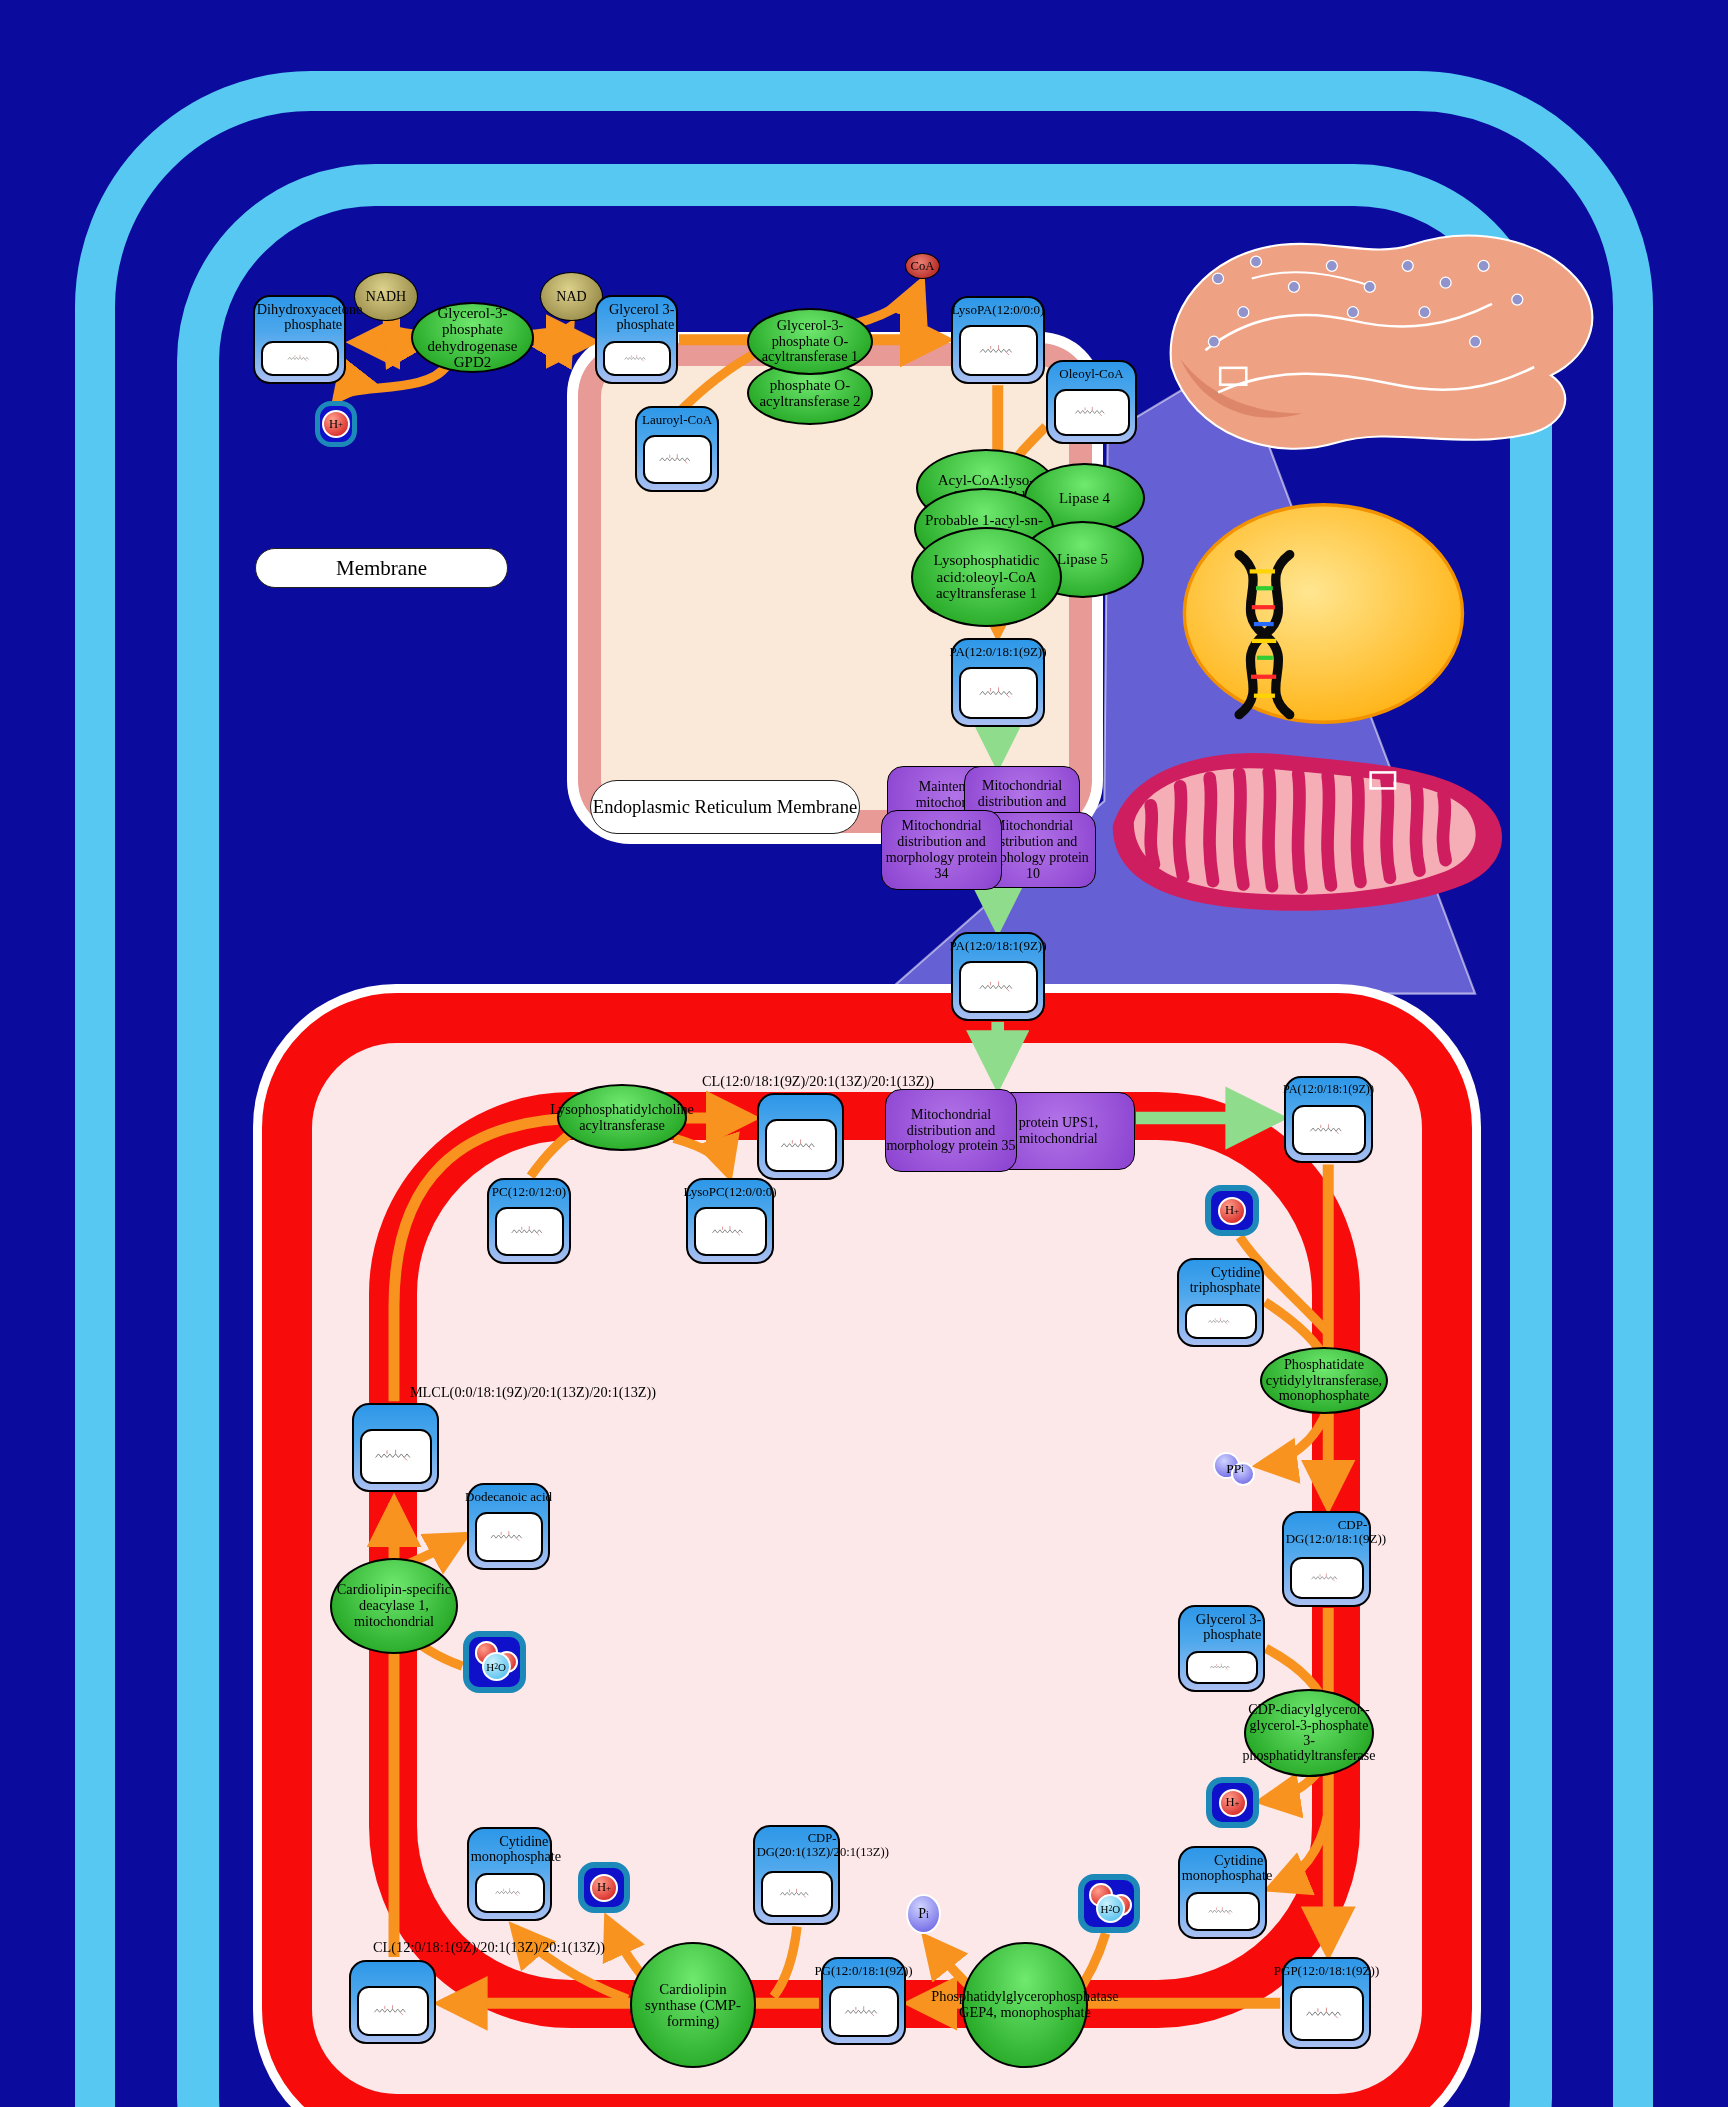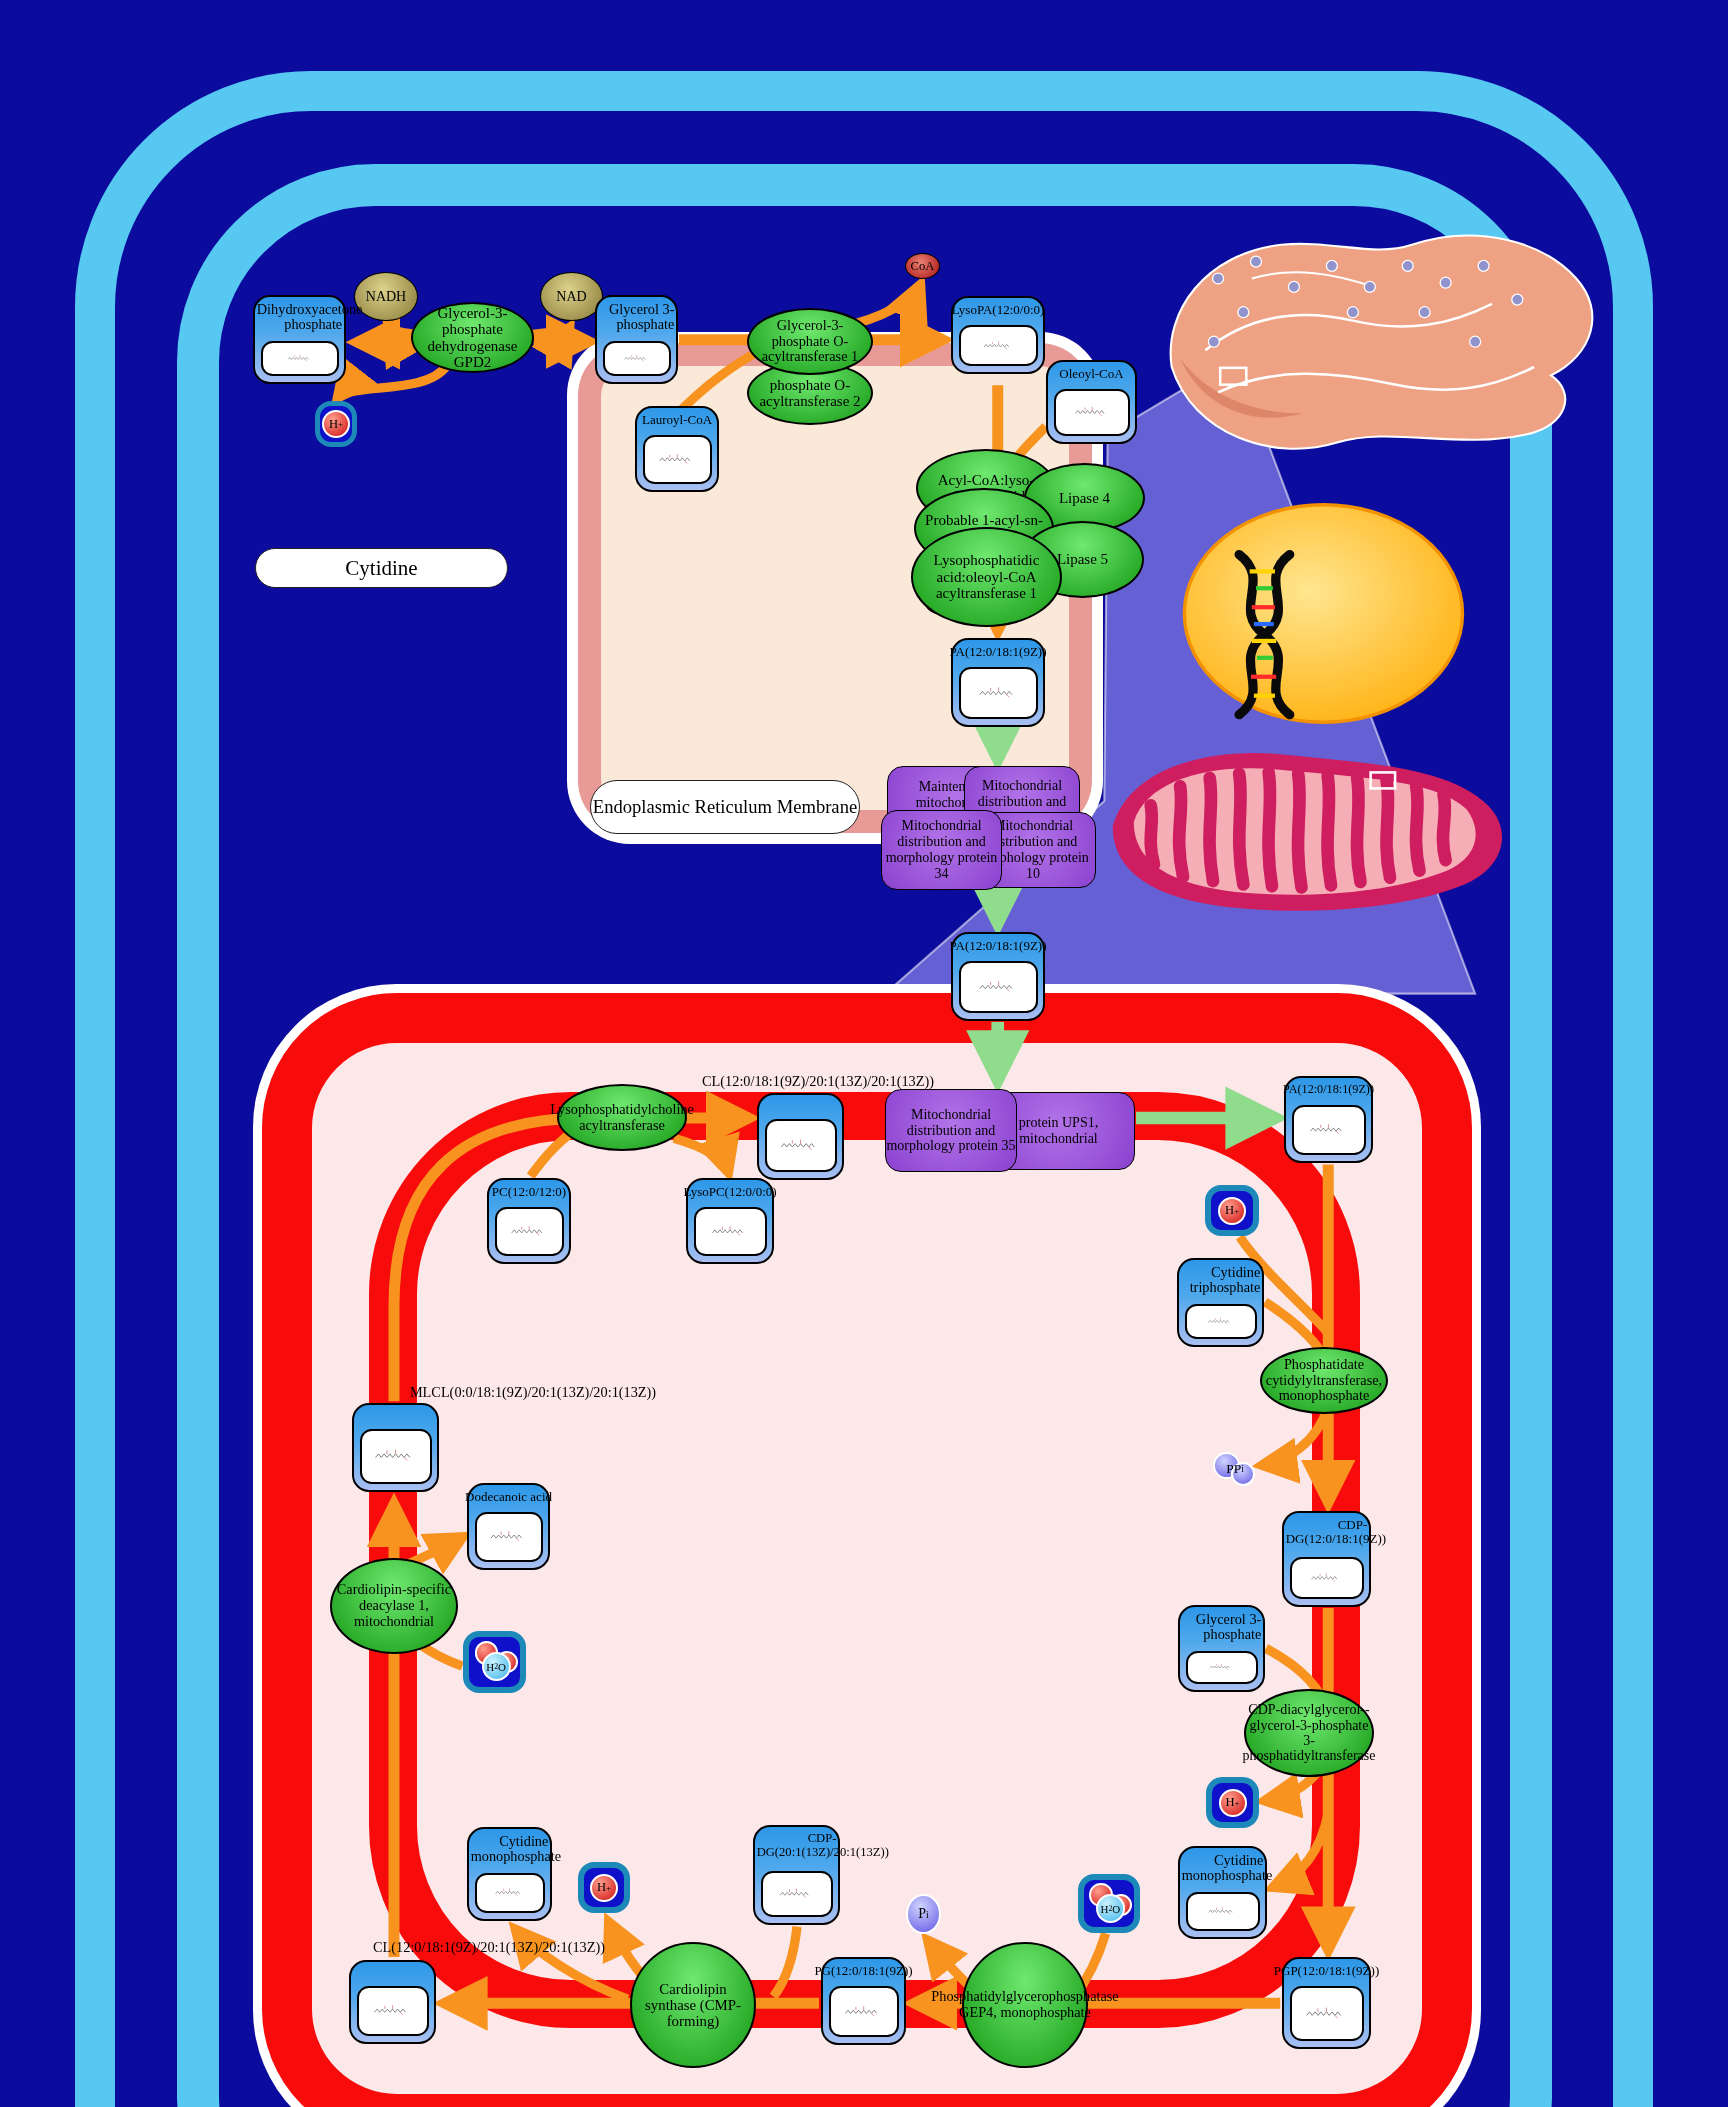--- a/index.html
+++ b/index.html
@@ -247,21 +247,21 @@
     <span>phosphate O-acyltransferase 2</span>
   </div>
   <div class="enz" style="left:747px;top:308px;width:126px;height:67px;z-index:13;font-size:14.3px;">
     <span>Glycerol-3-phosphate O-acyltransferase 1</span>
   </div>
 
   <div class="coa" style="left:905px;top:253px;width:35px;height:26px;">
     <span>CoA</span>
   </div>
 
-  <div class="mbox" style="left:951px;top:296px;width:94px;height:78px;">
+  <div class="mbox" style="left:951px;top:296px;width:94px;height:88px;">
     <div class="mlab">LysoPA(12:0/0:0)</div>
     <div class="mpanel">
         <svg class="str" viewBox="0 0 120 60">
           <use href="#zz"></use>
         </svg>
       </div>
   </div>
 
   <div class="mbox" style="left:1046px;top:360px;width:91px;height:84px;">
     <div class="mlab">Oleoyl-CoA</div>
@@ -317,21 +317,21 @@
     <span>Mitochondrial distribution and morphology</span>
   </div>
   <div class="prot" style="left:970px;top:812px;width:126px;height:76px;z-index:13;">
     <span>Mitochondrial distribution and morphology protein 10</span>
   </div>
   <div class="prot" style="left:881px;top:810px;width:121px;height:80px;z-index:14;">
     <span>Mitochondrial distribution and morphology protein 34</span>
   </div>
 
   <div class="pill" style="left:255px;top:548px;width:253px;height:40px;font-size:21px;">
-    <span>Cytidine</span>
+    <span>Membrane</span>
   </div>
   <div class="pill" style="left:590px;top:780px;width:270px;height:54px;font-size:18.6px;line-height:1.1;">
     <span>Endoplasmic Reticulum Membrane</span>
   </div>
 
   <div class="mbox" style="left:951px;top:932px;width:94px;height:89px;">
     <div class="mlab">PA(12:0/18:1(9Z))</div>
     <div class="mpanel">
         <svg class="str" viewBox="0 0 120 60">
           <use href="#zz"></use>

